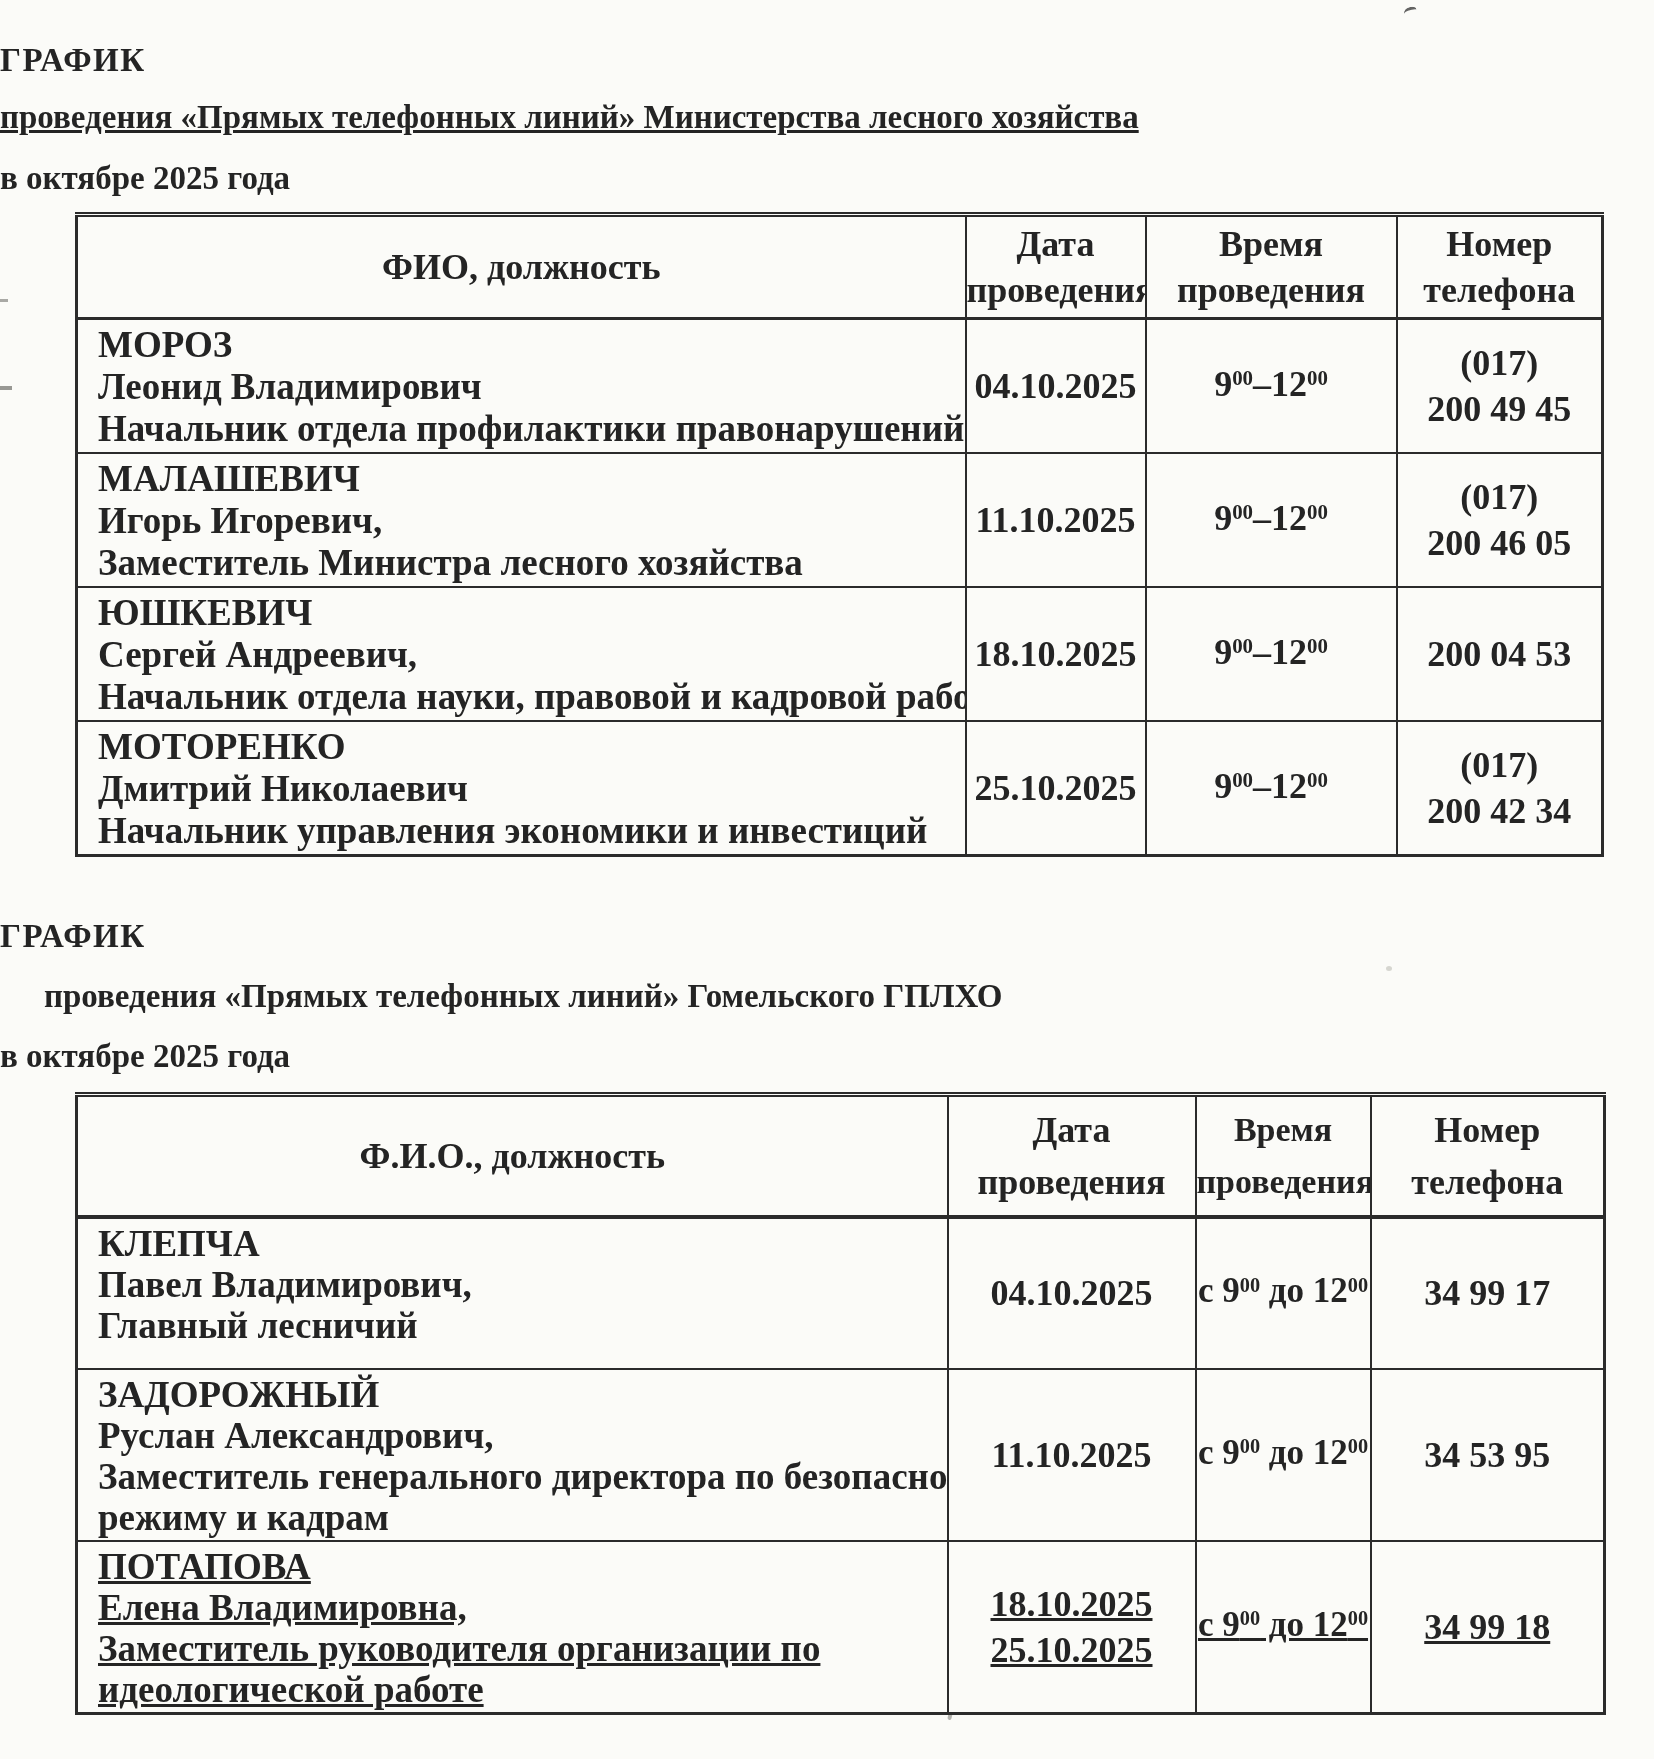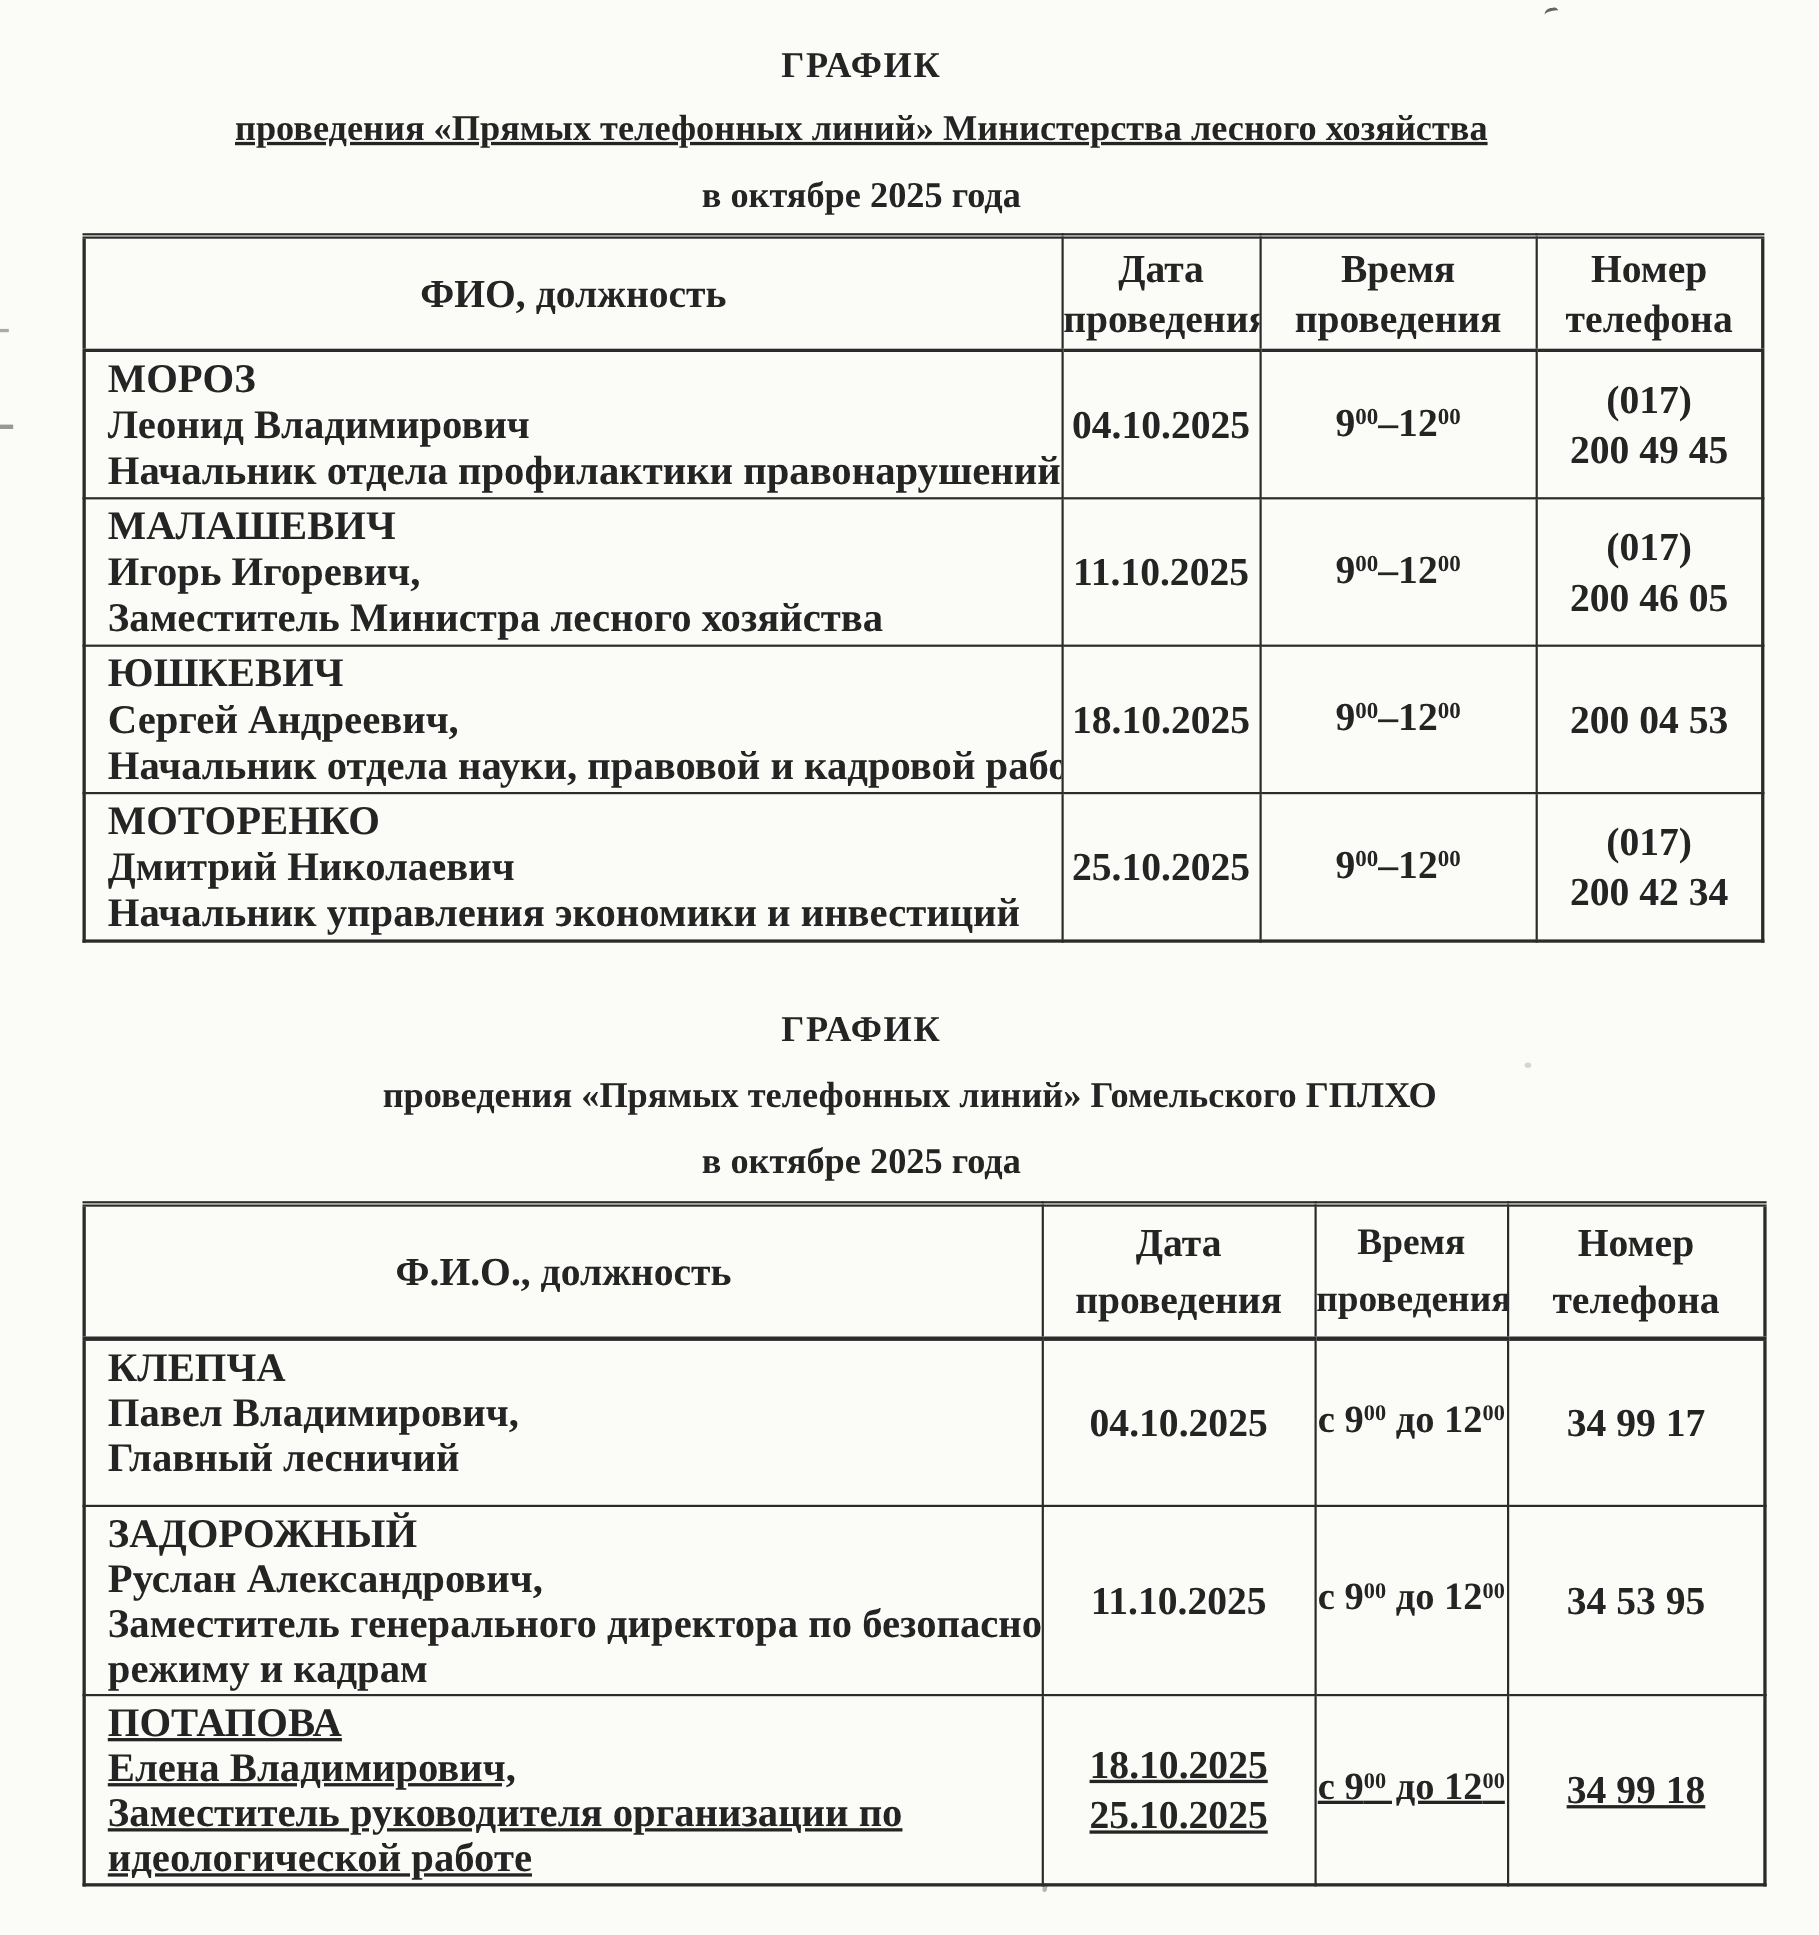--- a/index.html
+++ b/index.html
@@ -9,21 +9,21 @@
     font-family:"Liberation Serif","DejaVu Serif",serif;
     font-weight:bold;
     color:#242424;
     overflow:hidden;
   }
   .page{position:relative;width:1654px;height:1759px;}
 
   
   .heading{
     position:absolute;left:0;width:1566px;
-    text-align:center;font-size:33px;line-height:40px;
+    text-align:left;font-size:33px;line-height:40px;
     white-space:nowrap;
   }
   .h-main{letter-spacing:1.5px;}
   .s1-title{top:40px;}
   .s1-sub{top:97px;text-decoration:underline;}
   .s1-period{top:158px;}
   .s2-title{top:916px;}
   .s2-sub{top:976px;padding-left:44px;}
   .s2-period{top:1036px;}
 
@@ -243,21 +243,21 @@
           <div>11.10.2025</div>
         </td>
         <td class="c-time"><span><span>с 9</span><sup>00</sup><span> до 12</span><sup>00</sup></span></td>
         <td class="c-phone">
           <div>34 53 95</div>
         </td>
       </tr>
       <tr class="r2">
         <td class="c-fio">
           <div>ПОТАПОВА</div>
-          <div>Елена Владимирович,</div>
+          <div>Елена Владимировна,</div>
           <div>Заместитель руководителя организации по</div>
           <div>идеологической работе</div>
         </td>
         <td class="c-date">
           <div>18.10.2025</div>
           <div>25.10.2025</div>
         </td>
         <td class="c-time"><span><span>с 9</span><sup>00</sup><span> до 12</span><sup>00</sup></span></td>
         <td class="c-phone">
           <div>34 99 18</div>

